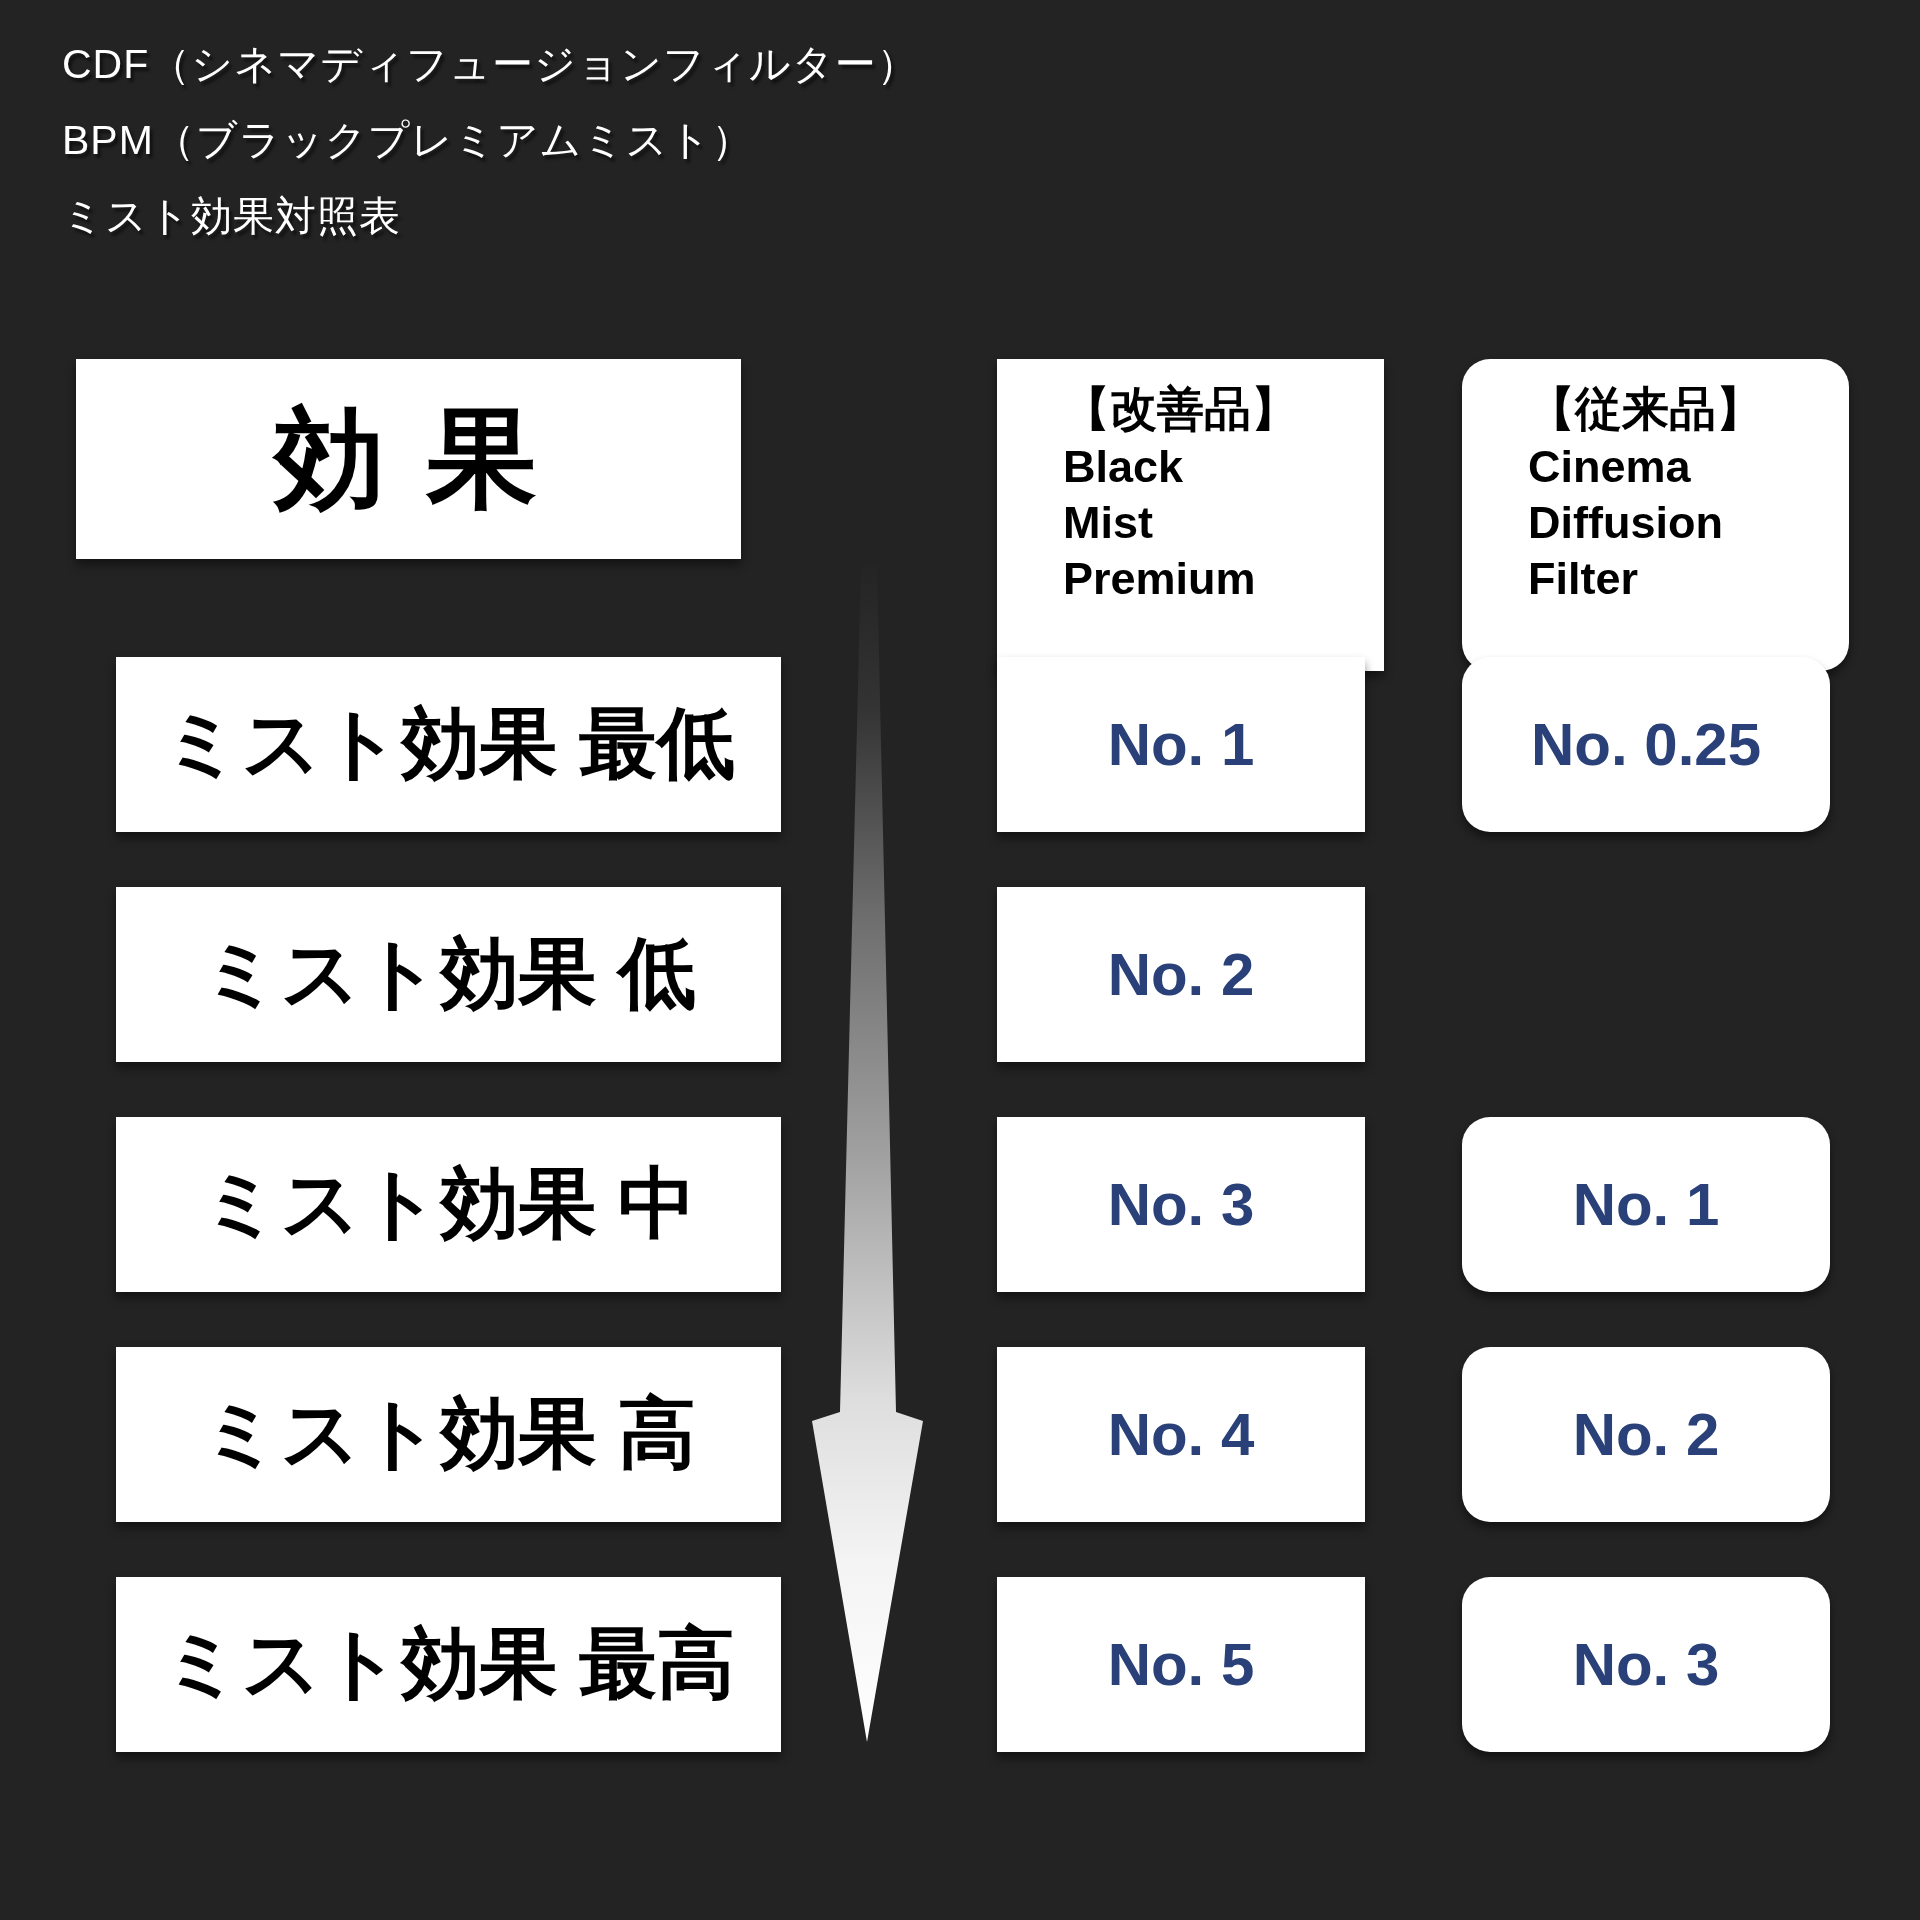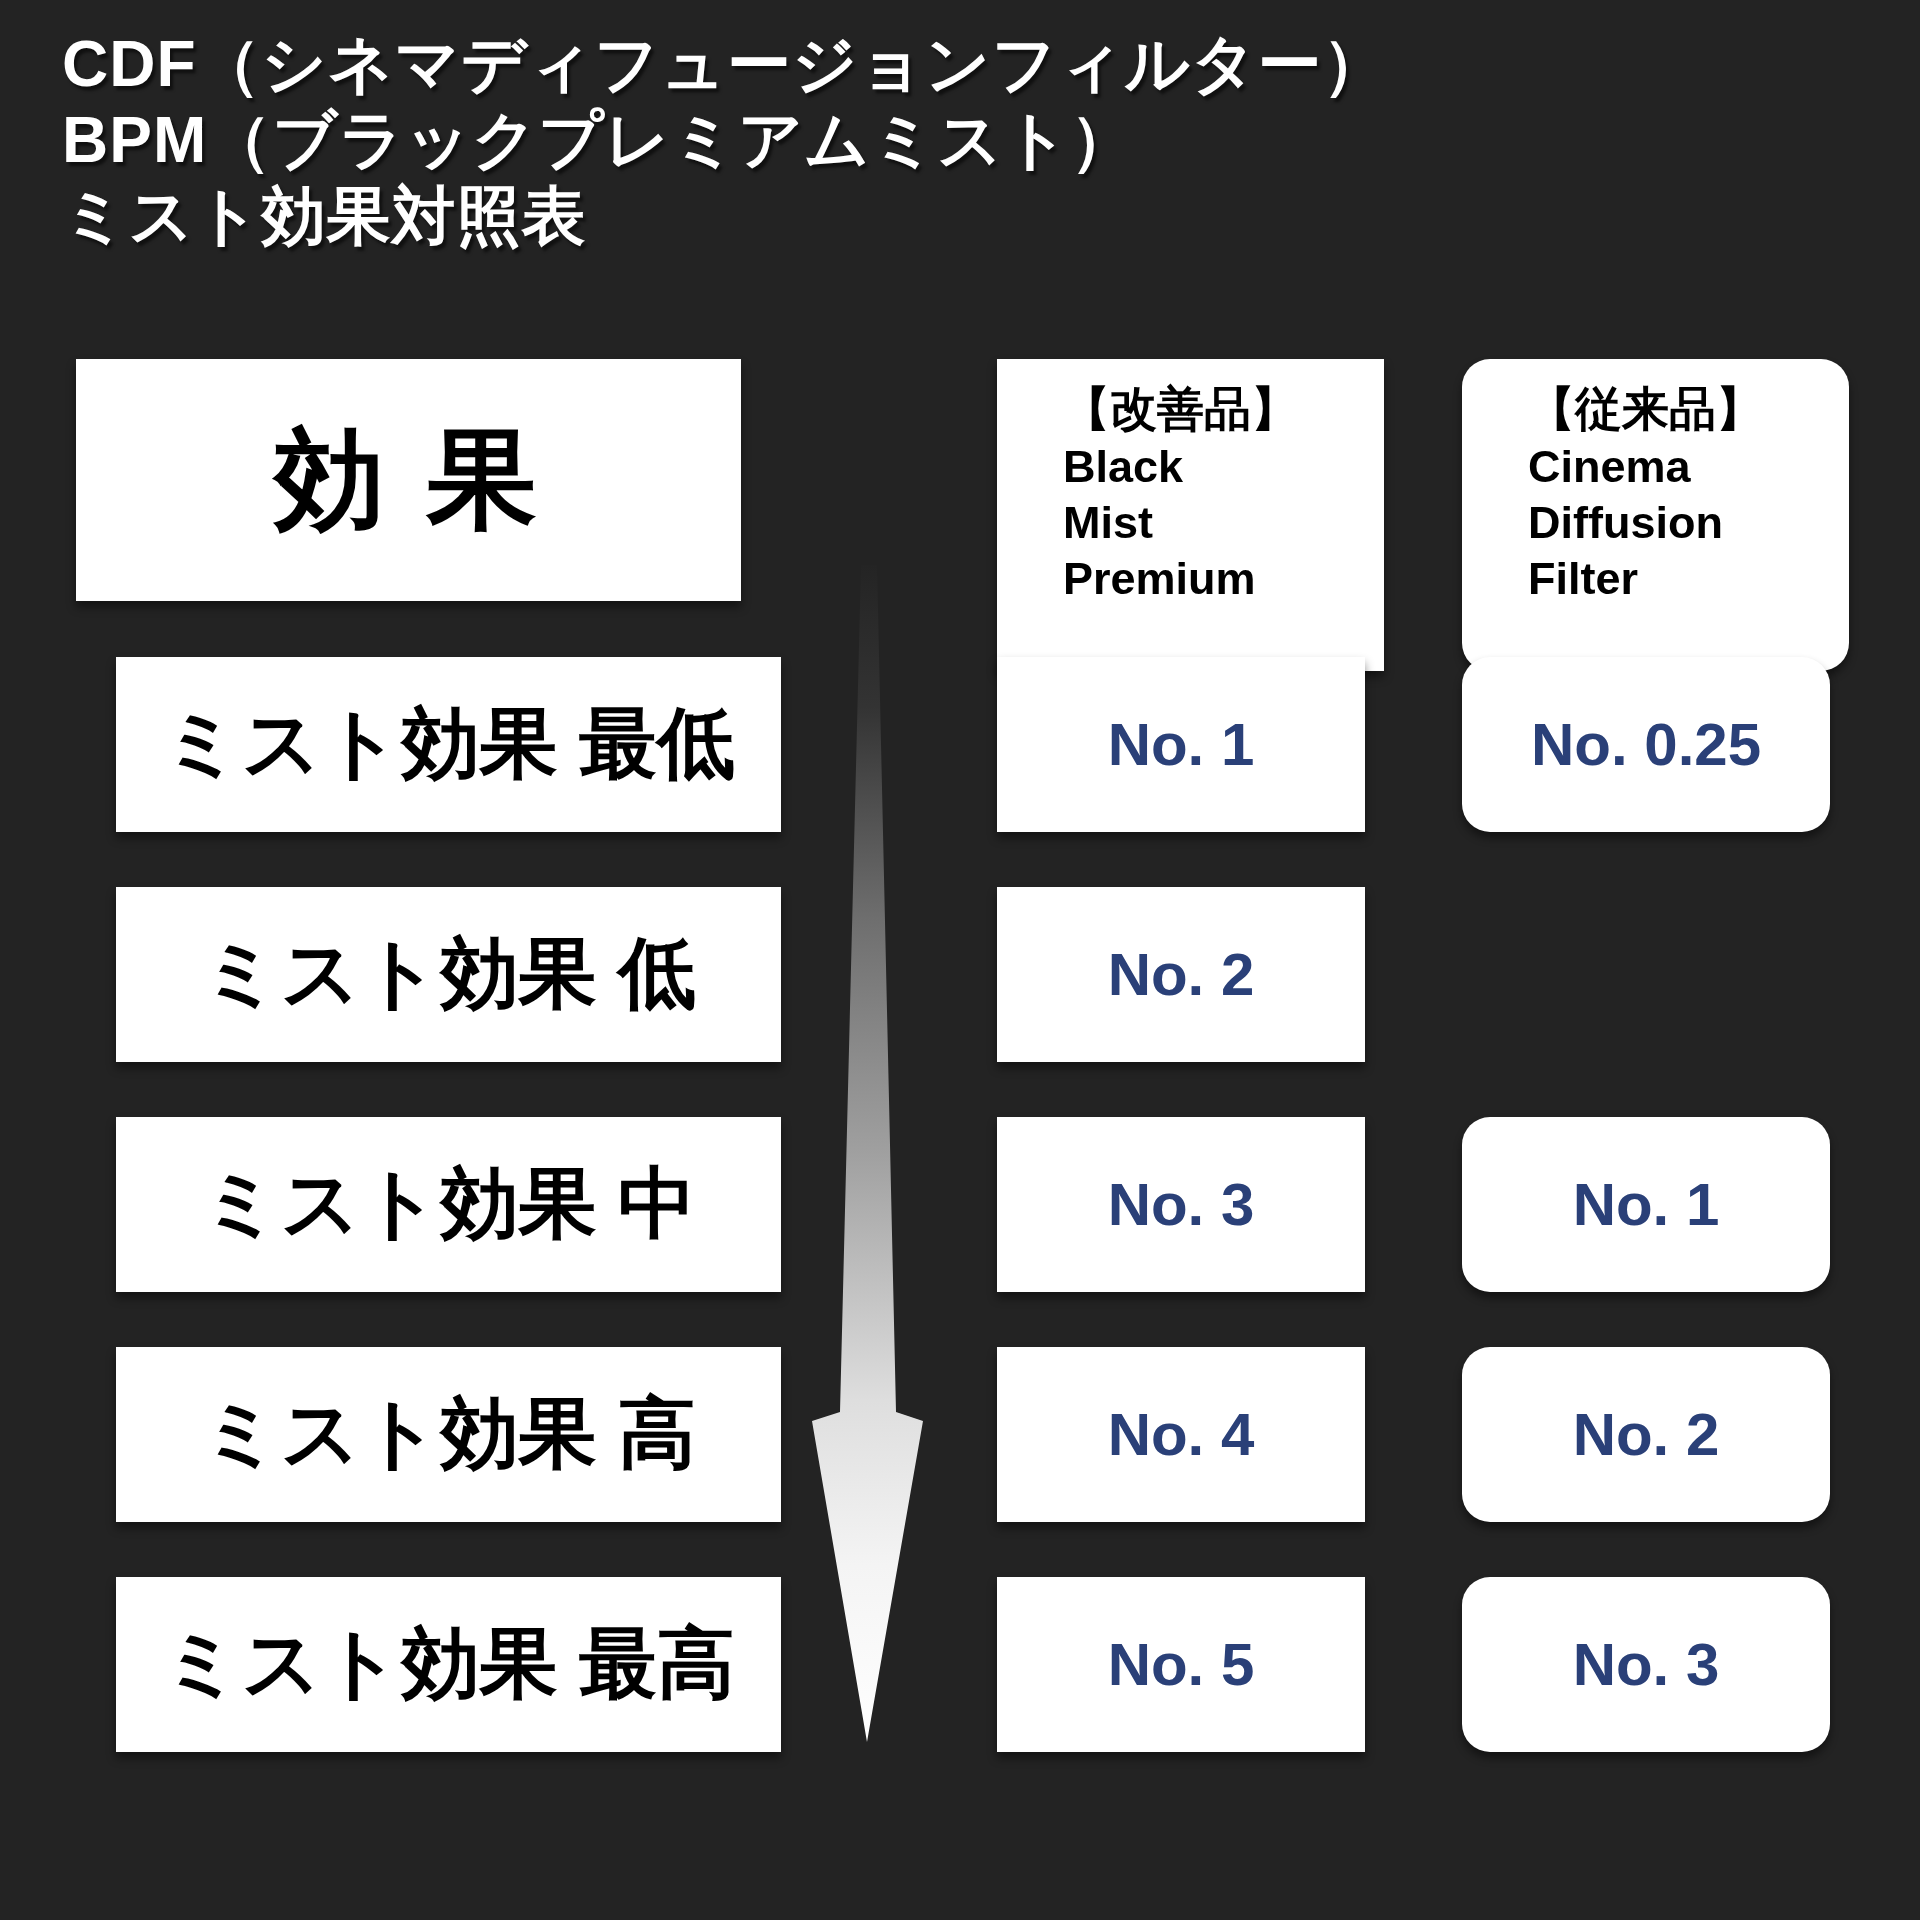--- a/index.html
+++ b/index.html
@@ -13,35 +13,35 @@
     height: 1920px;
     background: #232323;
     overflow: hidden;
     font-family: "Liberation Sans", "DejaVu Sans", sans-serif;
   }
   .title-block {
     position: absolute;
     left: 62px;
     top: 26px;
     color: #ffffff;
-    font-weight: 700;
-    font-size: 64px;
+    font-weight: 400;
+    font-size: 41px;
     line-height: 76px;
     letter-spacing: 1px;
     text-shadow: 3px 4px 3px rgba(0,0,0,0.55);
     white-space: nowrap;
   }
   .cell {
     position: absolute;
     background: #ffffff;
     box-shadow: 0 6px 9px rgba(0,0,0,0.45);
     box-sizing: border-box;
   }
   .effect-header {
-    left: 76px; top: 359px; width: 665px; height: 242px;
+    left: 76px; top: 359px; width: 665px; height: 200px;
     display: flex; align-items: center; justify-content: center;
     font-size: 110px; font-weight: 800; color: #000000;
     letter-spacing: 6px; white-space: nowrap;
   }
   .col-header {
     top: 359px; width: 387px; height: 312px;
     padding: 20px 10px 0 66px;
     color: #000000; font-weight: 800;
   }
   .col-header .tag  { font-size: 47px; line-height: 60px; white-space: nowrap; }

